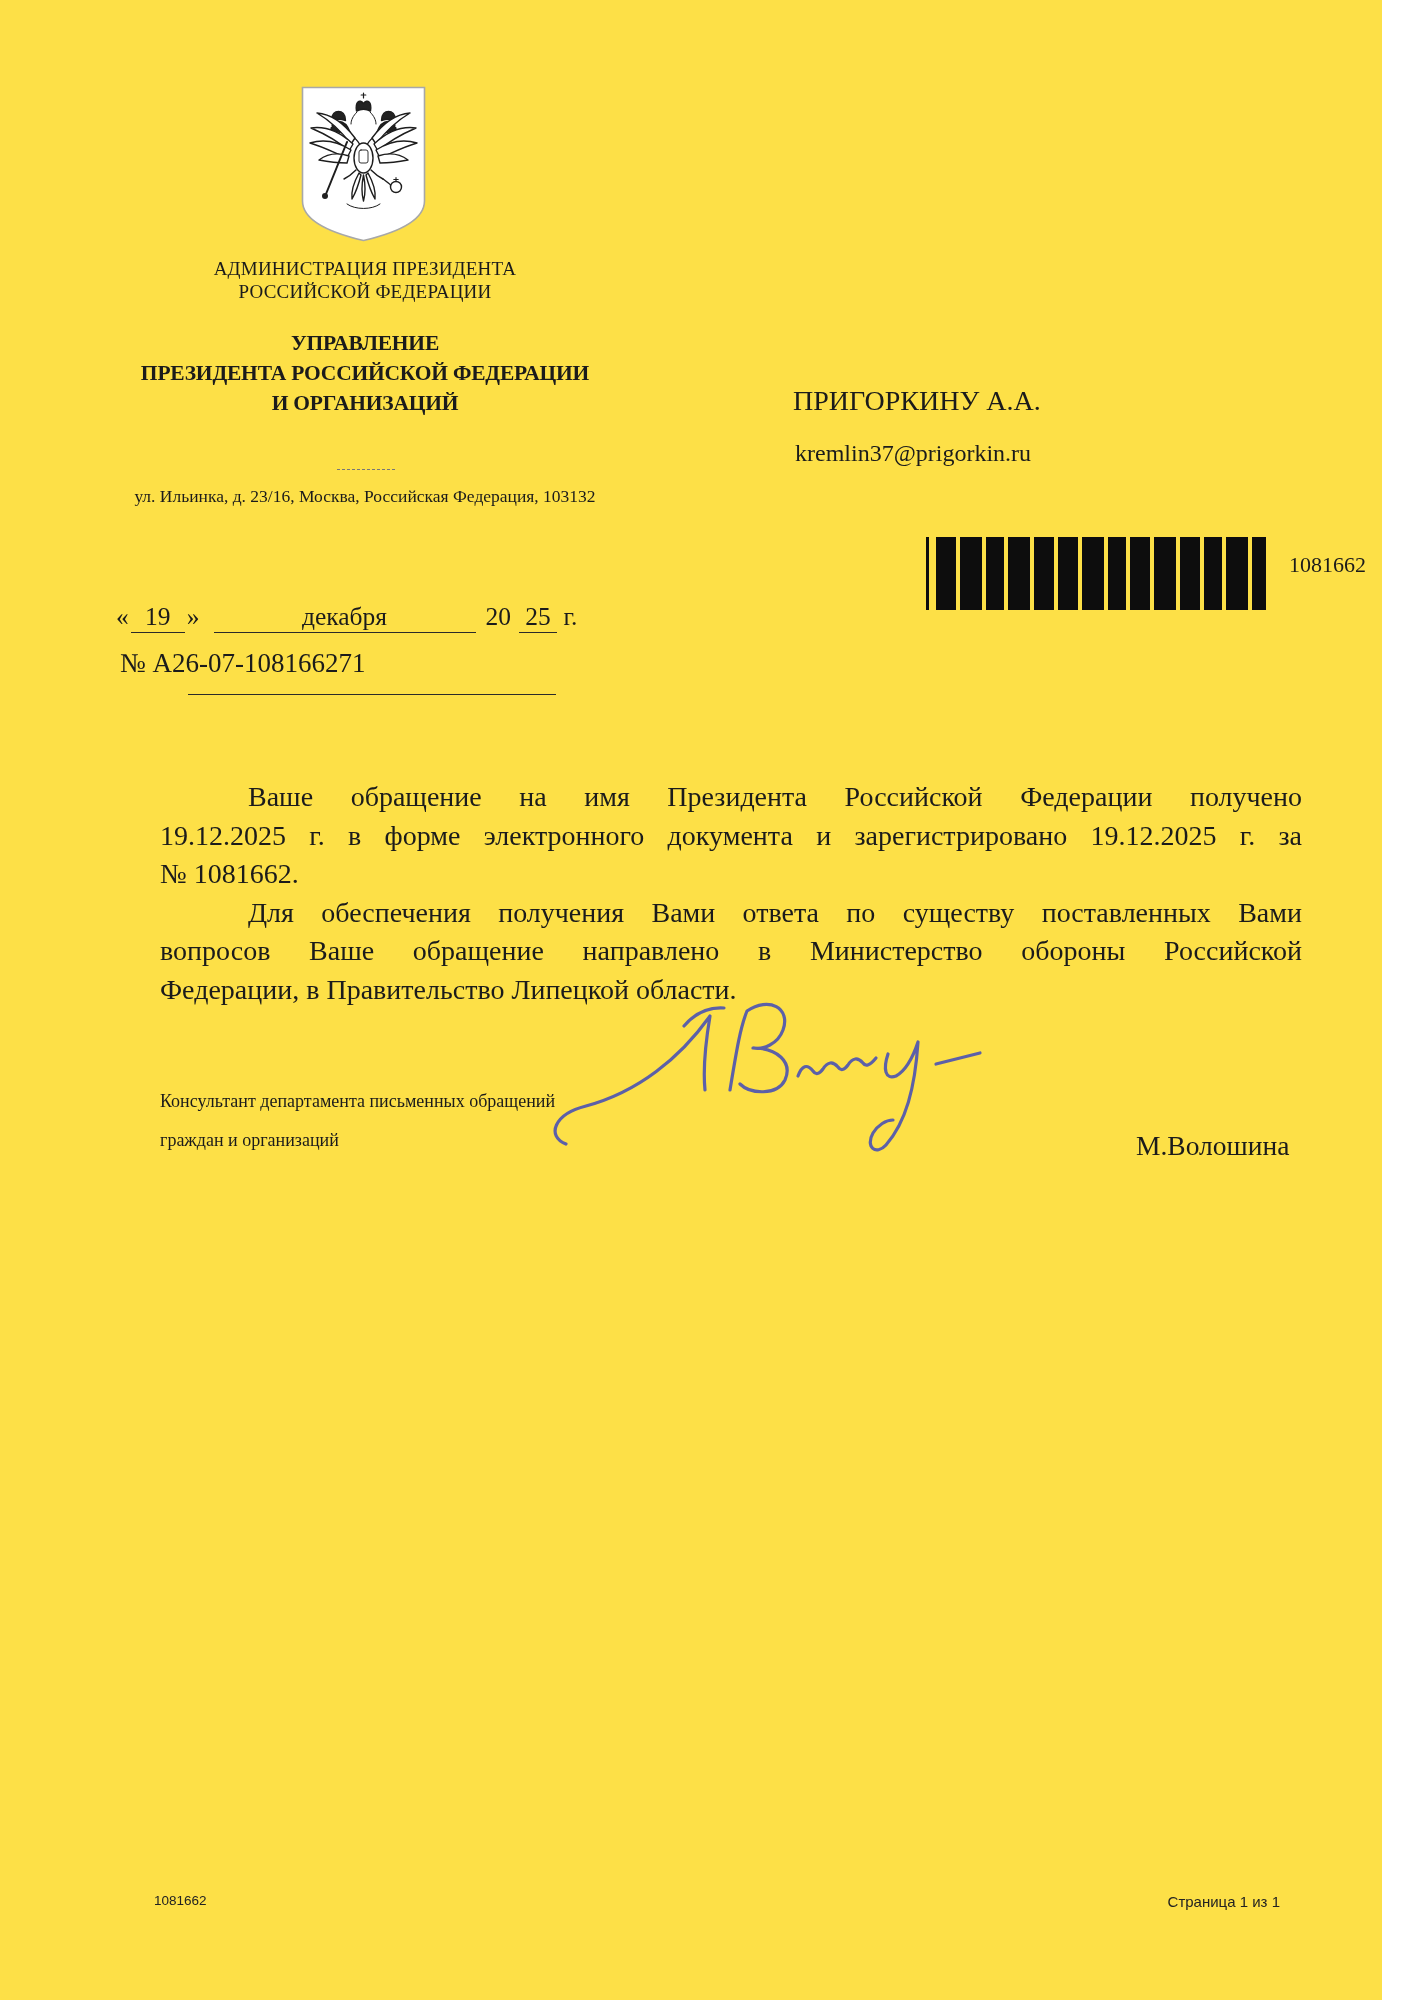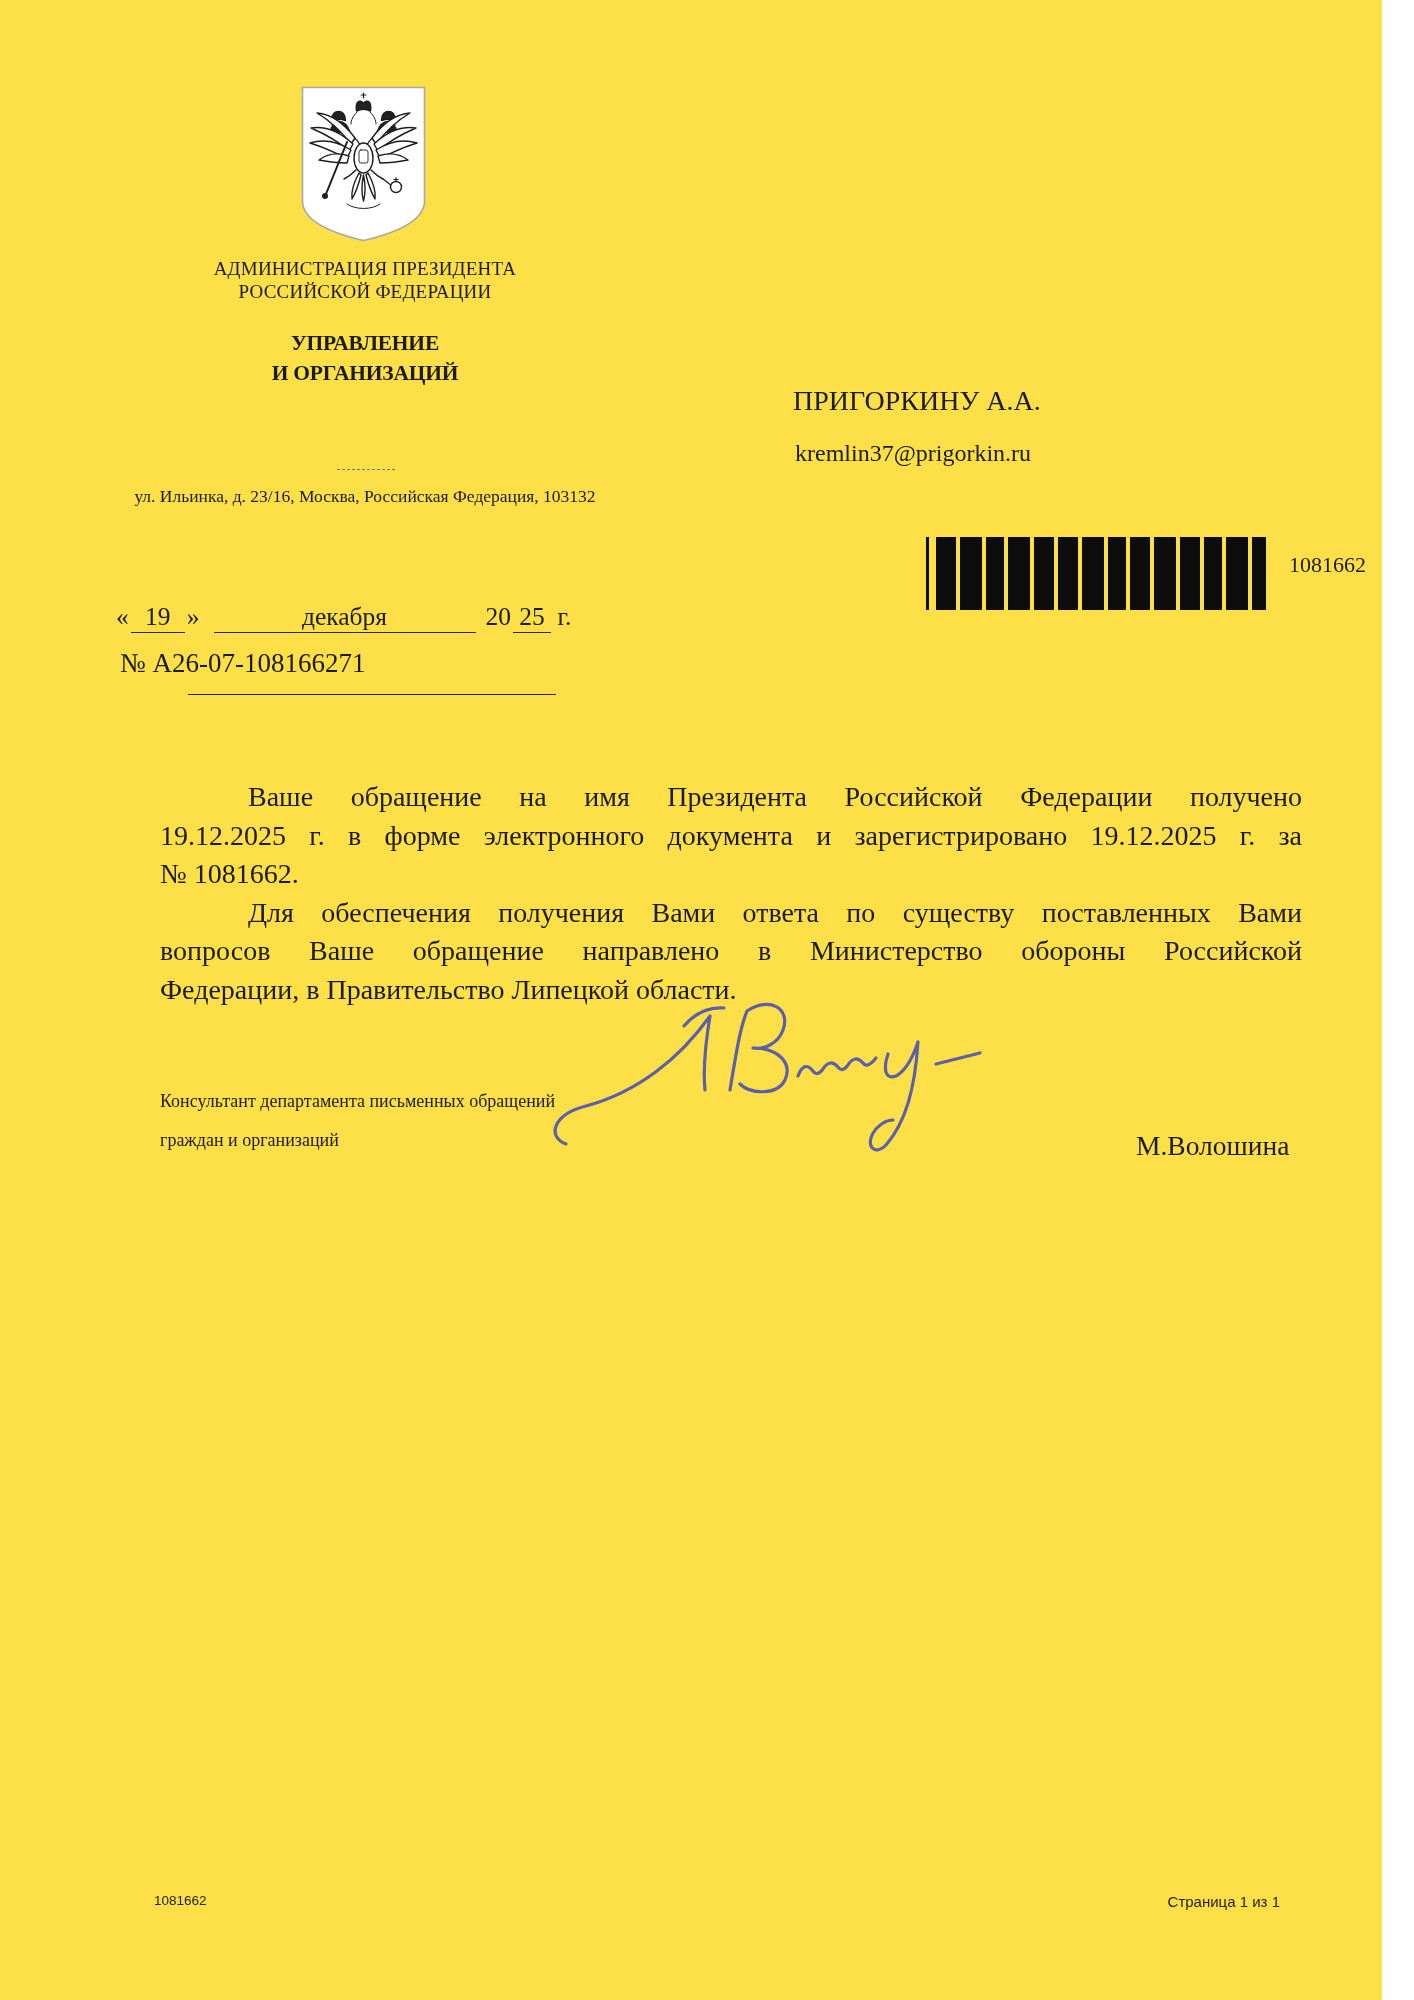--- a/index.html
+++ b/index.html
@@ -28,21 +28,21 @@
   }
   .address-line{
     position:absolute;left:85px;top:486px;width:560px;
     text-align:center;font-size:17.5px;
   }
   
   .date-line{position:absolute;left:116px;top:590px;font-size:25.5px;white-space:nowrap;}
   .date-line .u{display:inline-block;border-bottom:1.6px solid #2a2a2a;text-align:center;}
   .u-day{width:54px;margin:12px 2px;}
   .u-month{width:262px;margin:0 10px 0 14px;}
-  .u-year{width:38px;margin-left:2px;}
+  .u-year{width:38px;margin-left:8px;}
   .ref-line{position:absolute;left:120px;top:648px;font-size:27px;white-space:nowrap;}
   .ref-underline{position:absolute;left:188px;top:694px;width:368px;border-top:1.6px solid #2a2a2a;}
   
   .recipient-name{position:absolute;left:793px;top:385px;font-size:28px;}
   .recipient-email{position:absolute;left:795px;top:440px;font-size:24px;}
   
   .barcode{position:absolute;left:926px;top:537px;height:73px;display:flex;align-items:stretch;}
   .bar{background:#0d0d0d;height:73px;flex:0 0 auto;}
   .barcode-num{position:absolute;left:1289px;top:552px;font-size:22px;}
   
@@ -99,20 +99,21 @@
     </svg>
   </div>
 
   <div class="admin-block">
     <div>АДМИНИСТРАЦИЯ ПРЕЗИДЕНТА</div>
     <div>РОССИЙСКОЙ ФЕДЕРАЦИИ</div>
   </div>
 
   <div class="dept-block">
     <div>УПРАВЛЕНИЕ</div>
+    <div>ПРЕЗИДЕНТА РОССИЙСКОЙ ФЕДЕРАЦИИ</div>
     <div>И ОРГАНИЗАЦИЙ</div>
   </div>
 
   <div class="divider"></div>
 
   <div class="address-line">ул. Ильинка, д. 23/16, Москва, Российская Федерация, 103132</div>
 
   <div class="recipient-name">ПРИГОРКИНУ А.А.</div>
   <div class="recipient-email">kremlin37@prigorkin.ru</div>
 

